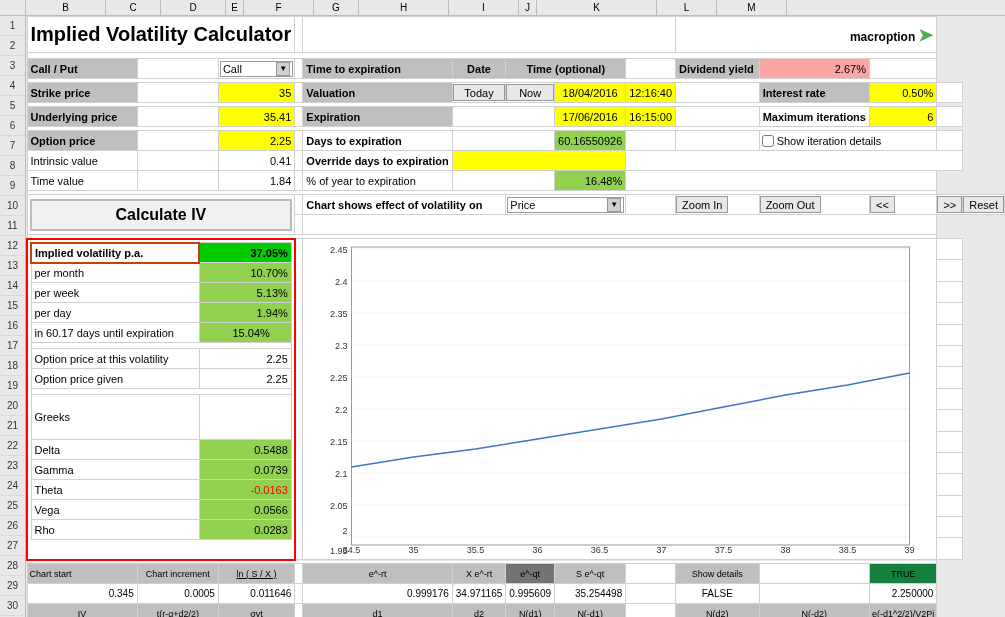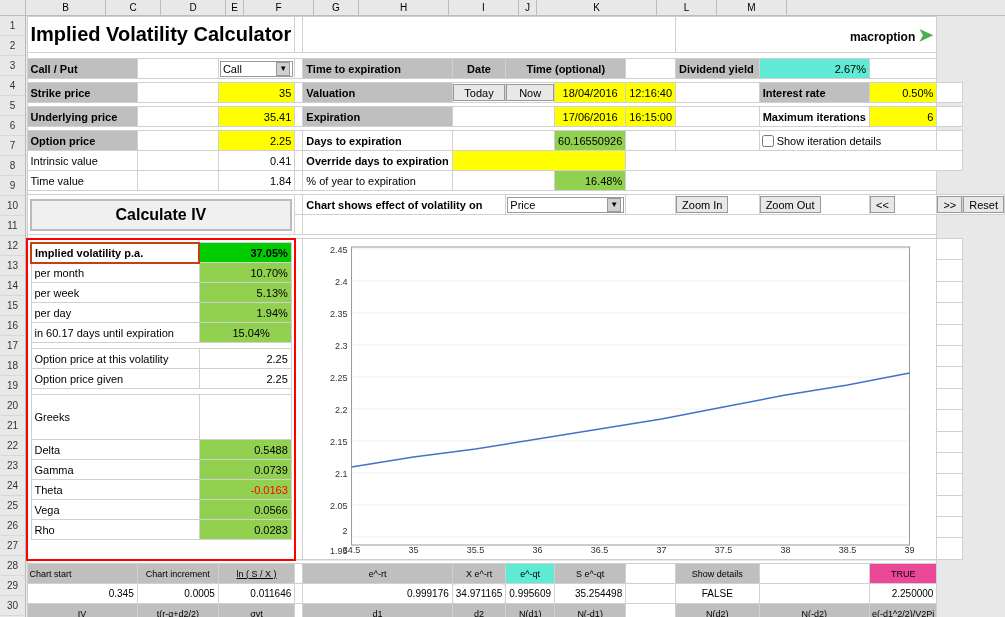--- a/index.html
+++ b/index.html
@@ -211,21 +211,21 @@
                 <span>Call</span>
                 <div style="width:14px;height:14px;background:#d0d0d0;border:1px solid #999;display:flex;align-items:center;justify-content:center;font-size:8px;">▼</div>
               </div>
             </td>
             <td style="width:18px;"></td>
             <td style="background:#bfbfbf;font-weight:bold;width:70px;">Time to expiration</td>
             <td style="background:#bfbfbf;font-weight:bold;width:45px;text-align:center;">Date</td>
             <td colspan="2" style="background:#bfbfbf;font-weight:bold;text-align:center;">Time (optional)</td>
             <td style="width:18px;"></td>
             <td style="background:#bfbfbf;font-weight:bold;width:120px;">Dividend yield</td>
-            <td style="background:#5eead4;text-align:right;width:60px;">2.67%</td>
+            <td style="background:#fca5a5;text-align:right;width:60px;">2.67%</td>
             <td style="width:70px;"></td>
           </tr>
 
           <tr>
             <td colspan="12" style="height:4px;background:#fff;"></td>
           </tr>
 
           <tr>
             <td style="background:#bfbfbf;font-weight:bold;">Strike price</td>
             <td></td>
@@ -526,26 +526,26 @@
             <td colspan="12" style="height:4px;"></td>
           </tr>
 
           <tr>
             <td style="background:#bfbfbf;font-size:9px;padding:0 2px;">Chart start</td>
             <td style="background:#bfbfbf;font-size:9px;padding:0 2px;text-align:center;">Chart increment</td>
             <td style="background:#bfbfbf;font-size:9px;padding:0 2px;text-align:center;text-decoration:underline;">ln ( S / X )</td>
             <td></td>
             <td style="background:#bfbfbf;font-size:9px;padding:0 2px;text-align:center;">e^-rt</td>
             <td style="background:#bfbfbf;font-size:9px;padding:0 2px;text-align:center;">X e^-rt</td>
-            <td style="background:#5eead4;font-size:9px;padding:0 2px;text-align:center;">e^-qt</td>
+            <td style="background:#737373;font-size:9px;padding:0 2px;text-align:center;">e^-qt</td>
             <td style="background:#bfbfbf;font-size:9px;padding:0 2px;text-align:center;">S e^-qt</td>
             <td></td>
             <td style="background:#bfbfbf;font-size:9px;padding:0 2px;text-align:center;">Show details</td>
             <td></td>
-            <td style="background:#ec4899;font-size:9px;padding:0 2px;text-align:center;">TRUE</td>
+            <td style="background:#15803d;font-size:9px;padding:0 2px;text-align:center;">TRUE</td>
           </tr>
 
           <tr>
             <td style="text-align:right;font-size:10px;">0.345</td>
             <td style="text-align:right;font-size:10px;">0.0005</td>
             <td style="text-align:right;font-size:10px;">0.011646</td>
             <td></td>
             <td style="text-align:right;font-size:10px;">0.999176</td>
             <td style="text-align:right;font-size:10px;border-radius:6px;">34.971165</td>
             <td style="text-align:right;font-size:10px;">0.995609</td>

